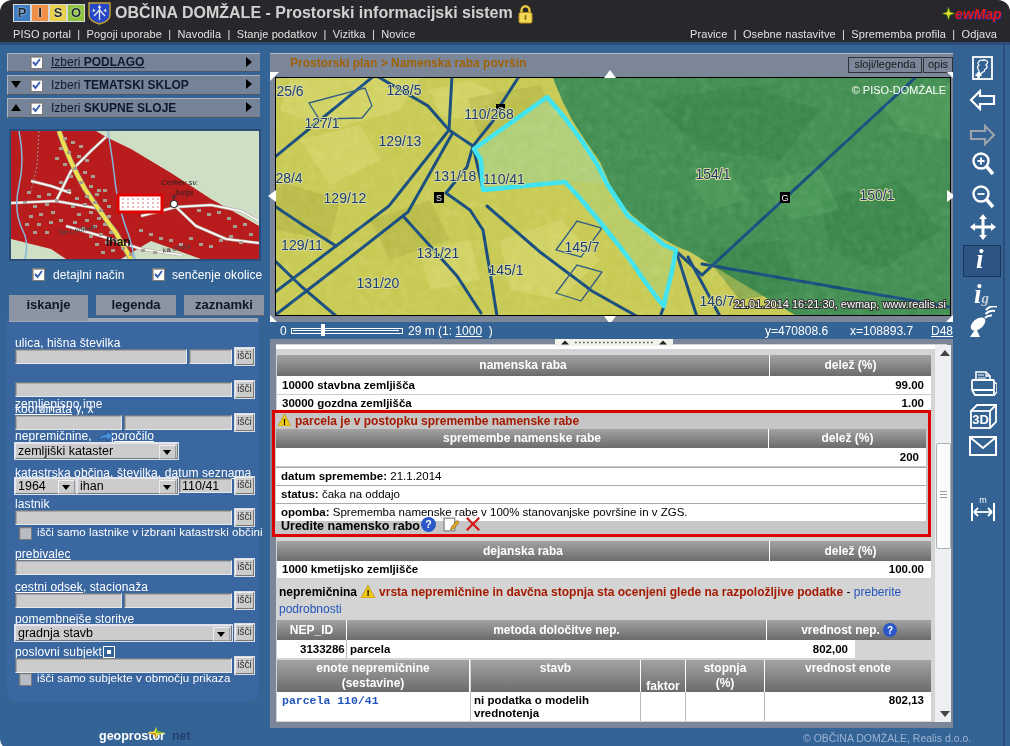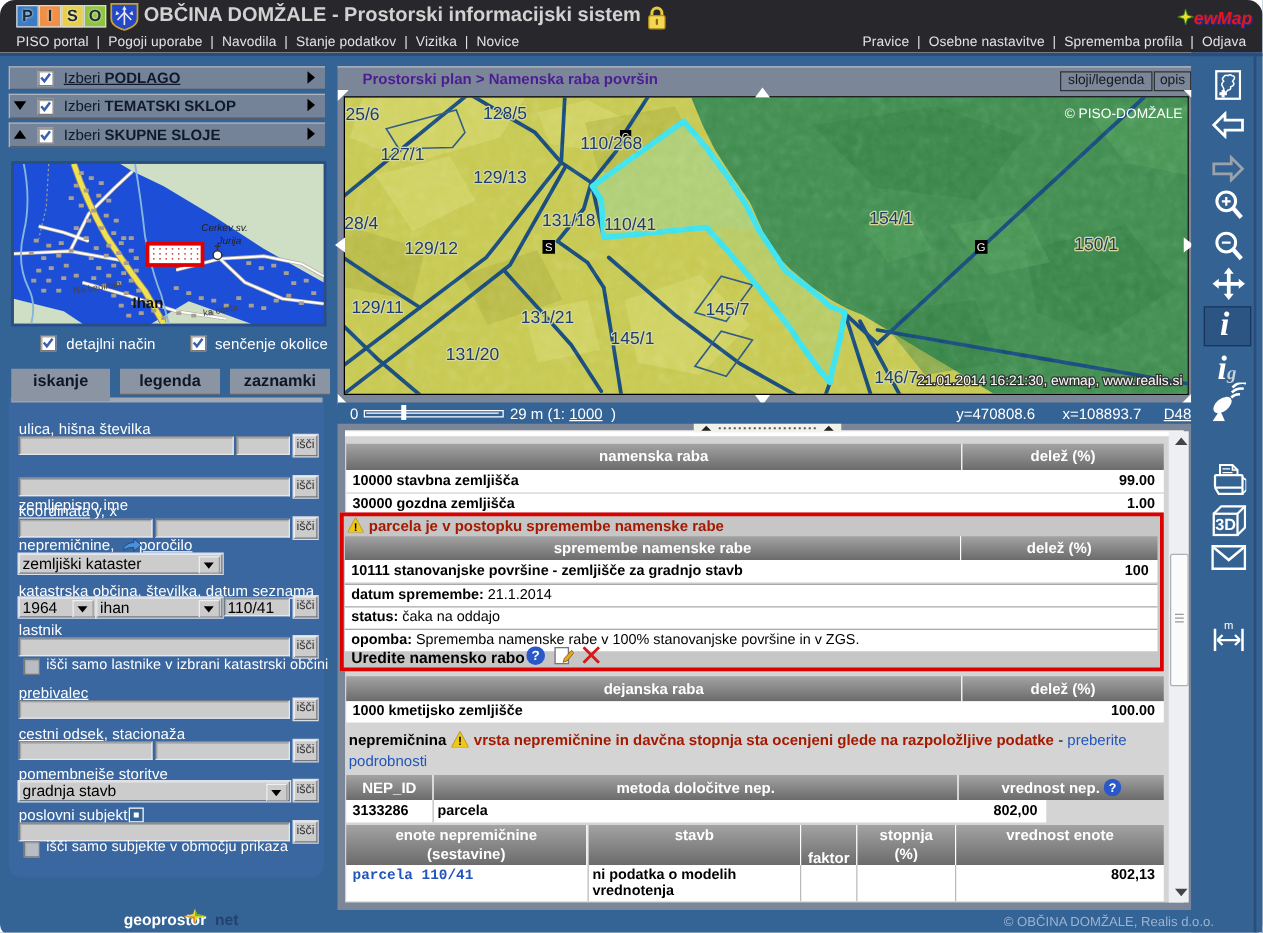--- a/index.html
+++ b/index.html
@@ -93,21 +93,21 @@
       <svg width="11" height="11" viewBox="0 0 11 11">
         <path d="M2 5 L4.5 8 L9 2" stroke="#3a5fae" stroke-width="2" fill="none"></path>
       </svg>
     </div>
   <div class="arr-r" style="left:246px;top:57px;"></div>
   <div class="arr-r" style="left:246px;top:79px;"></div>
   <div class="arr-r" style="left:246px;top:102px;"></div>
   <div class="tri-d" style="left:11px;top:81px;"></div>
   <div class="tri-u" style="left:11px;top:104px;"></div>
 
-  <div class="abs" style="left:9px;top:129px;width:248px;height:128px;border:2px solid #2b4e7a;background:#1d4ed8;">
+  <div class="abs" style="left:9px;top:129px;width:248px;height:128px;border:2px solid #2b4e7a;background:#b91c1c;">
   <svg width="248" height="128" viewBox="0 0 248 128">
 
     <path d="M85 0 L248 0 L248 95 L200 68 L160 42 L120 18 L95 6 Z" fill="#cfdfc5"></path>
     <path d="M0 108 L40 118 L55 128 L0 128 Z" fill="#cfdfc5"></path>
     <path d="M110 128 L140 110 L190 128 Z" fill="#cfdfc5"></path>
 
     <g stroke="#b9b2a8" stroke-width="3" fill="none">
       <path d="M0 72 L45 70 L90 78"></path>
       <path d="M45 70 L60 40 L80 20 L95 6"></path>
       <path d="M130 85 L165 76 L200 74 L230 80 L248 90"></path>
@@ -330,21 +330,21 @@
   <svg class="abs" style="left:147px;top:727px;" width="18" height="12" viewBox="0 0 18 12">
     <path d="M9 0 L10.6 4.2 L18 6 L10.6 7.8 L9 12 L7.4 7.8 L0 6 L7.4 4.2 Z" fill="#e8e030"></path>
     <path d="M9 0 L10.6 4.2 L18 6 L9 6 Z" fill="#6ab83a"></path>
     <path d="M9 12 L7.4 7.8 L0 6 L9 6 Z" fill="#e89028"></path>
   </svg>
 </div>
 
 <div id="mainpanel">
 
   <div class="abs frame" style="left:270px;top:53px;width:683px;height:269px;border-top:1px solid #b6bcc6;"></div>
-  <div class="abs" style="left:277px;top:56px;font-size:12px;font-weight:bold;color:#4c1d95;padding-left:13px;">Prostorski plan &gt; Namenska raba površin</div>
+  <div class="abs" style="left:277px;top:56px;font-size:12px;font-weight:bold;color:#a16207;padding-left:13px;">Prostorski plan &gt; Namenska raba površin</div>
   <div class="btn" style="left:848px;top:57px;width:72px;line-height:13px;">sloji/legenda</div>
   <div class="btn" style="left:923px;top:57px;width:28px;line-height:13px;">opis</div>
 
   <div class="abs" style="left:275px;top:77px;width:676px;height:239px;border:1px solid #000;box-sizing:border-box;">
   <svg width="674" height="237" viewBox="276 78 674 237" id="mapsvg">
   <defs>
     <clipPath id="mapclip">
             <rect x="276" y="78" width="674" height="237"></rect>
           </clipPath>
     <filter id="mapnoise" x="0" y="0" width="100%" height="100%">
@@ -499,21 +499,21 @@
   <div class="trow b" style="left:277px;top:395px;width:654px;height:17px;line-height:17px;"><span style="margin-left:5px;">30000 gozdna zemljišča</span><span style="position:absolute;right:7px;">1.00</span></div>
 
   <div class="abs" style="left:272px;top:410px;width:653px;height:121px;border:3px solid #dd0000;background:#c6c6c6;"></div>
   <svg class="abs" style="left:278px;top:414px;" width="13" height="12" viewBox="0 0 13 12">
         <path d="M6.5 0 L13 12 L0 12 Z" fill="#f0c818" stroke="#a08000" stroke-width="0.5"></path>
         <text x="6.5" y="10.5" font-size="9" font-weight="bold" text-anchor="middle" fill="#000">!</text>
       </svg>
   <div class="abs b" style="left:295px;top:414px;font-size:12px;color:#a41a00;">parcela je v postopku spremembe namenske rabe</div>
   <div class="thead" style="left:276px;top:429px;width:492px;height:19px;line-height:19px;text-align:center;border-right:1px solid #fff;">spremembe namenske rabe</div>
   <div class="thead" style="left:769px;top:429px;width:157px;height:19px;line-height:19px;text-align:center;">delež (%)</div>
-  <div class="trow b" style="left:276px;top:448px;width:650px;height:18px;line-height:18px;"><span style="margin-left:5px;">10111 stanovanjske površine - zemljišče za gradnjo stavb</span><span style="position:absolute;right:7px;">100</span></div>
+  <div class="trow b" style="left:276px;top:448px;width:650px;height:18px;line-height:18px;"><span style="position:absolute;right:7px;">200</span></div>
   <div class="trow" style="left:276px;top:467px;width:650px;height:17px;line-height:17px;border-top:1px solid #aaa;"><span class="b" style="margin-left:5px;">datum spremembe:</span> 21.1.2014</div>
   <div class="trow" style="left:276px;top:485px;width:650px;height:17px;line-height:17px;border-top:1px solid #aaa;"><span class="b" style="margin-left:5px;">status:</span> čaka na oddajo</div>
   <div class="trow" style="left:276px;top:503px;width:650px;height:17px;line-height:17px;border-top:1px solid #aaa;"><span class="b" style="margin-left:5px;">opomba:</span> Sprememba namenske rabe v 100% stanovanjske površine in v ZGS.</div>
   <div class="abs b" style="left:281px;top:519px;font-size:12.5px;color:#000;">Uredite namensko rabo</div>
   <svg class="abs" style="left:421px;top:517px;" width="15" height="15" viewBox="0 0 14 14">
         <circle cx="7" cy="7" r="7" fill="#2a58c8"></circle>
         <text x="7" y="10.5" font-size="10" font-weight="bold" text-anchor="middle" fill="#fff">?</text>
       </svg>
   <svg class="abs" style="left:443px;top:517px;" width="16" height="15" viewBox="0 0 15 14">
         <rect x="1" y="1" width="10" height="12" fill="#fff" stroke="#777"></rect>
@@ -531,21 +531,21 @@
           <path d="M6.5 0 L13 12 L0 12 Z" fill="#f0c818" stroke="#a08000" stroke-width="0.5"></path>
           <text x="6.5" y="10.5" font-size="9" font-weight="bold" text-anchor="middle" fill="#000">!</text>
         </svg><span class="b" style="color:#a41a00;">vrsta nepremičnine in davčna stopnja sta ocenjeni glede na razpoložljive podatke</span> - <span style="color:#2255bb;">preberite podrobnosti</span></div>
 
   <div class="thead" style="left:277px;top:620px;width:69px;height:20px;line-height:20px;text-align:center;border-right:1px solid #fff;">NEP_ID</div>
   <div class="thead" style="left:347px;top:620px;width:419px;height:20px;line-height:20px;text-align:center;border-right:1px solid #fff;">metoda določitve nep.</div>
   <div class="thead" style="left:767px;top:620px;width:164px;height:20px;line-height:20px;text-align:center;">vrednost nep.<svg style="vertical-align:-3px;margin-left:3px;" width="14" height="14" viewBox="0 0 14 14">
           <circle cx="7" cy="7" r="7" fill="#2a58c8"></circle>
           <text x="7" y="10.5" font-size="10" font-weight="bold" text-anchor="middle" fill="#fff">?</text>
         </svg></div>
-  <div class="trow b" style="left:277px;top:640px;width:560px;height:18px;line-height:18px;"><span style="margin-left:5px;">3133286</span><span style="position:absolute;left:73px;">parcela</span><span style="position:absolute;right:7px;">802,00</span></div>
+  <div class="trow b" style="left:277px;top:640px;width:560px;height:18px;line-height:18px;padding-left:18px;"><span style="margin-left:5px;">3133286</span><span style="position:absolute;left:73px;">parcela</span><span style="position:absolute;right:7px;">802,00</span></div>
   <div class="abs" style="left:346px;top:640px;width:1px;height:18px;background:#bbb;"></div>
 
   <div class="thead" style="left:277px;top:660px;width:193px;height:32px;text-align:center;border-right:1px solid #fff;line-height:15px;padding-top:1px;box-sizing:border-box;">enote nepremičnine<br>(sestavine)</div>
   <div class="thead" style="left:471px;top:660px;width:169px;height:32px;text-align:center;border-right:1px solid #fff;">
         <div style="margin-top:1px;">stavb</div>
       </div>
   <div class="thead" style="left:641px;top:660px;width:44px;height:32px;text-align:center;border-right:1px solid #fff;">
         <div style="margin-top:19px;">faktor</div>
       </div>
   <div class="thead" style="left:686px;top:660px;width:78px;height:32px;text-align:center;border-right:1px solid #fff;line-height:15px;">

